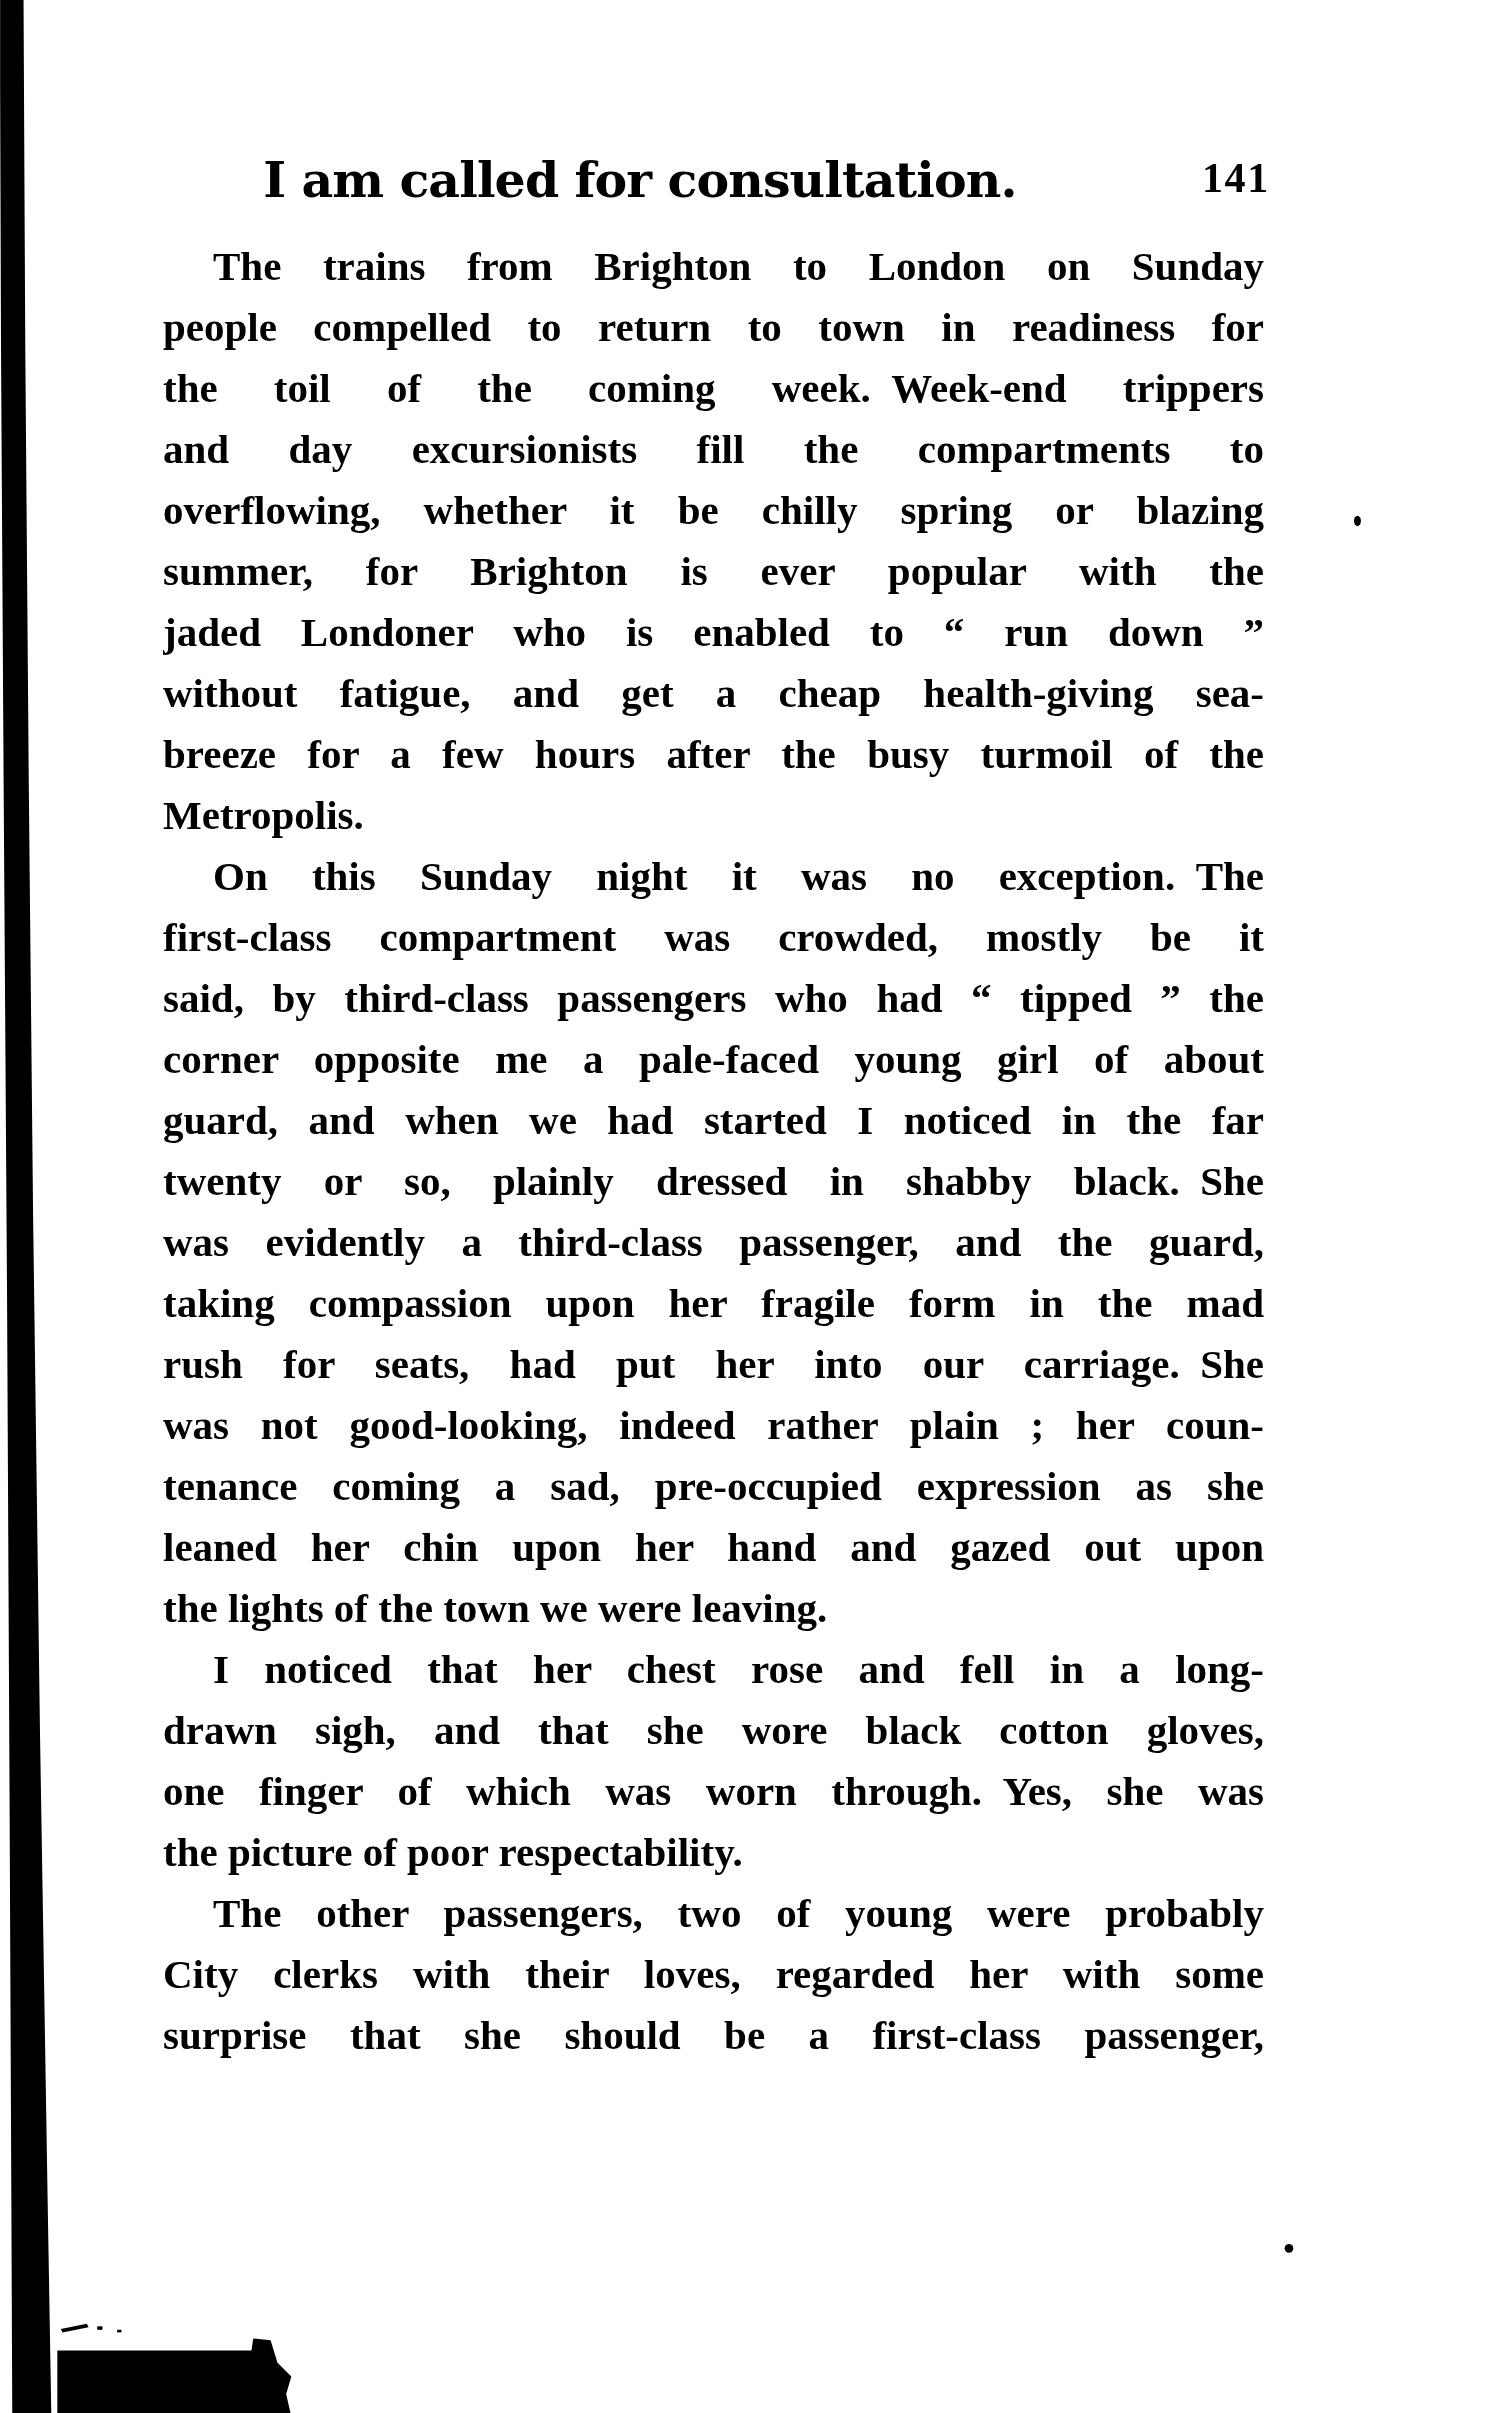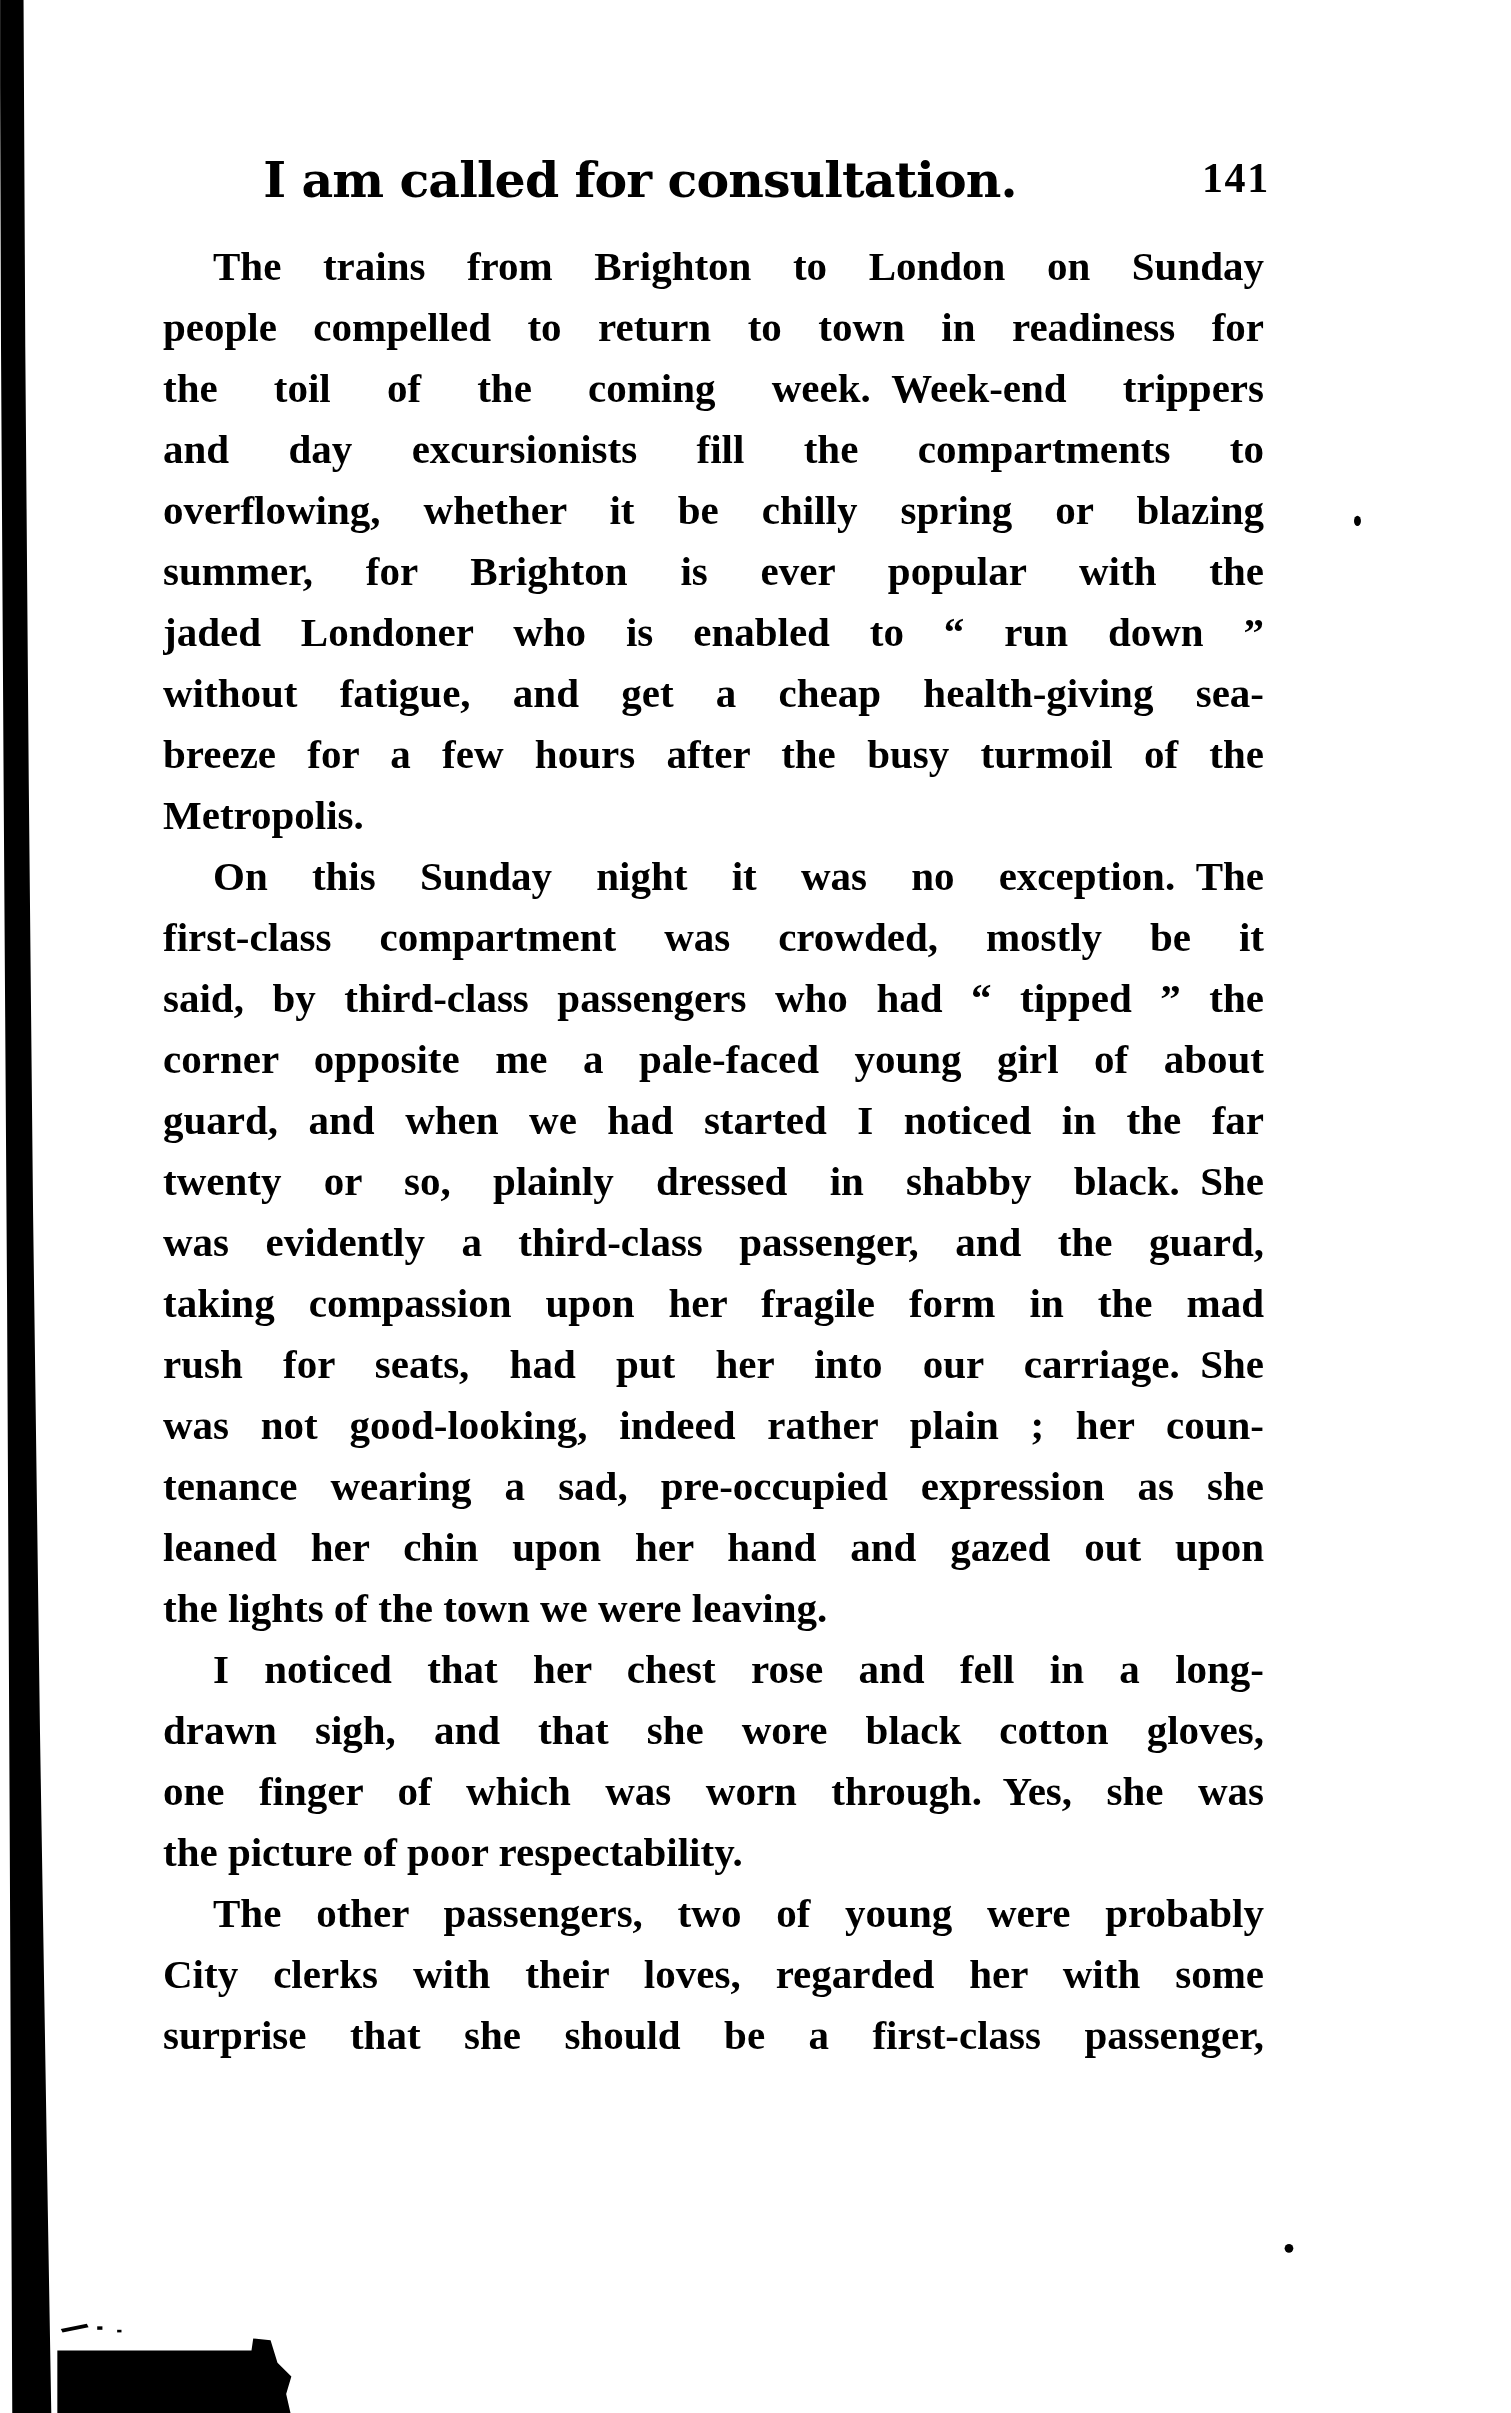--- a/index.html
+++ b/index.html
@@ -110,21 +110,21 @@
         <div class="line j indent">On this Sunday night it was no exception. The</div>
         <div class="line j">first-class compartment was crowded, mostly be it</div>
         <div class="line j">said, by third-class passengers who had “ tipped ” the</div>
         <div class="line j">corner opposite me a pale-faced young girl of about</div>
         <div class="line j">guard, and when we had started I noticed in the far</div>
         <div class="line j">twenty or so, plainly dressed in shabby black. She</div>
         <div class="line j">was evidently a third-class passenger, and the guard,</div>
         <div class="line j">taking compassion upon her fragile form in the mad</div>
         <div class="line j">rush for seats, had put her into our carriage. She</div>
         <div class="line j">was not good-looking, indeed rather plain ; her coun-</div>
-        <div class="line j">tenance wearing a sad, pre-occupied expression as she</div>
+        <div class="line j">tenance coming a sad, pre-occupied expression as she</div>
         <div class="line j">leaned her chin upon her hand and gazed out upon</div>
         <div class="line nj">the lights of the town we were leaving.</div>
       </div>
       <div class="paragraph">
         <div class="line j indent">I noticed that her chest rose and fell in a long-</div>
         <div class="line j">drawn sigh, and that she wore black cotton gloves,</div>
         <div class="line j">one finger of which was worn through. Yes, she was</div>
         <div class="line nj">the picture of poor respectability.</div>
       </div>
       <div class="paragraph">

